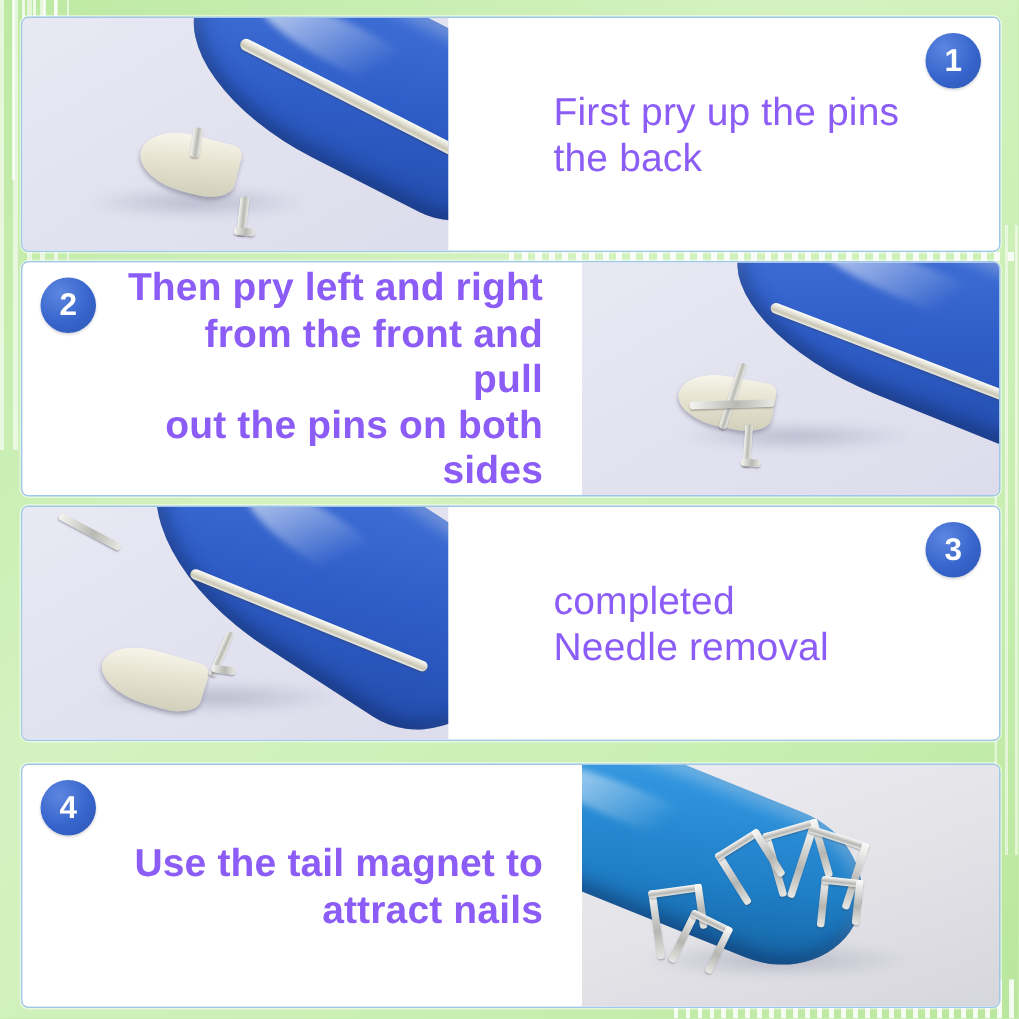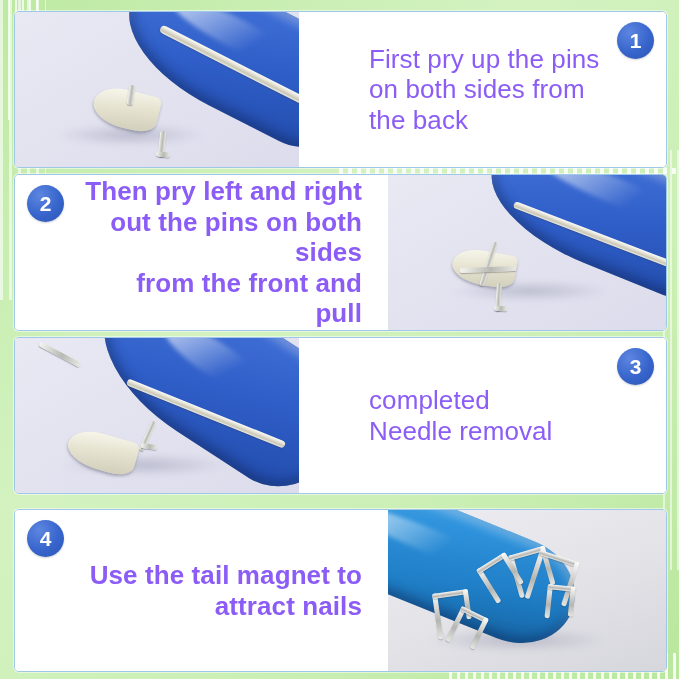--- a/index.html
+++ b/index.html
@@ -118,33 +118,32 @@
       <div class="jaw" style="left:78px;top:78px;width:66px;height:38px;transform:rotate(14deg);"></div>
       <div class="pin" style="left:113px;top:73px;width:6px;height:20px;transform:rotate(8deg);"></div>
       <div class="pin" style="left:144px;top:119px;width:6px;height:26px;transform:rotate(6deg);"></div>
       <div class="pin" style="left:141px;top:140px;width:14px;height:5px;transform:rotate(6deg);"></div>
     </div>
   </div>
   <div class="textpane">
     <div class="badge tr">1</div>
     <div class="caption ta-left">
       <div>First pry up the pins</div>
-      <div>on both sides from</div>
       <div>the back</div>
     </div>
   </div>
 </div>
 
 <div class="row" id="row2">
   <div class="textpane">
     <div class="badge tl">2</div>
     <div class="caption ta-right">
       <div>Then pry left and right</div>
+      <div>from the front and pull</div>
       <div>out the pins on both sides</div>
-      <div>from the front and pull</div>
     </div>
   </div>
   <div class="photo" style="width:278px;">
     <div class="scene">
       <div class="bgwash"></div>
       <div class="shadow" style="left:62px;top:106px;width:160px;height:20px;"></div>
       <div class="body-blue" style="left:96px;top:-16px;width:262px;height:112px;transform:rotate(22deg);"></div>
       <div class="gloss" style="left:150px;top:2px;width:150px;height:26px;transform:rotate(22deg);"></div>
       <div class="metal" style="left:120px;top:58px;width:180px;height:7px;transform:rotate(21deg);border-radius:4px;"></div>
       <div class="jaw" style="left:64px;top:76px;width:64px;height:34px;transform:rotate(10deg);"></div>

